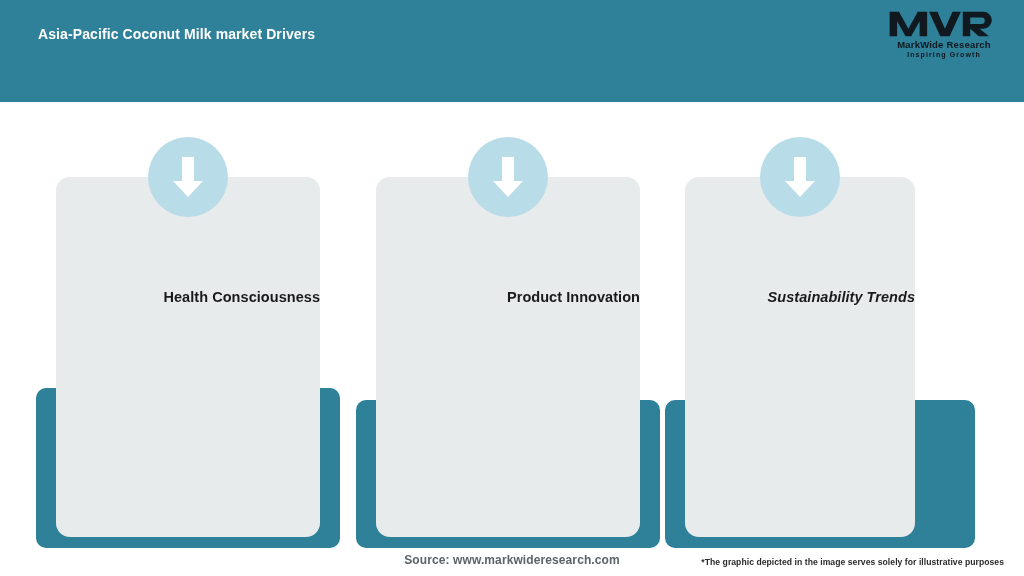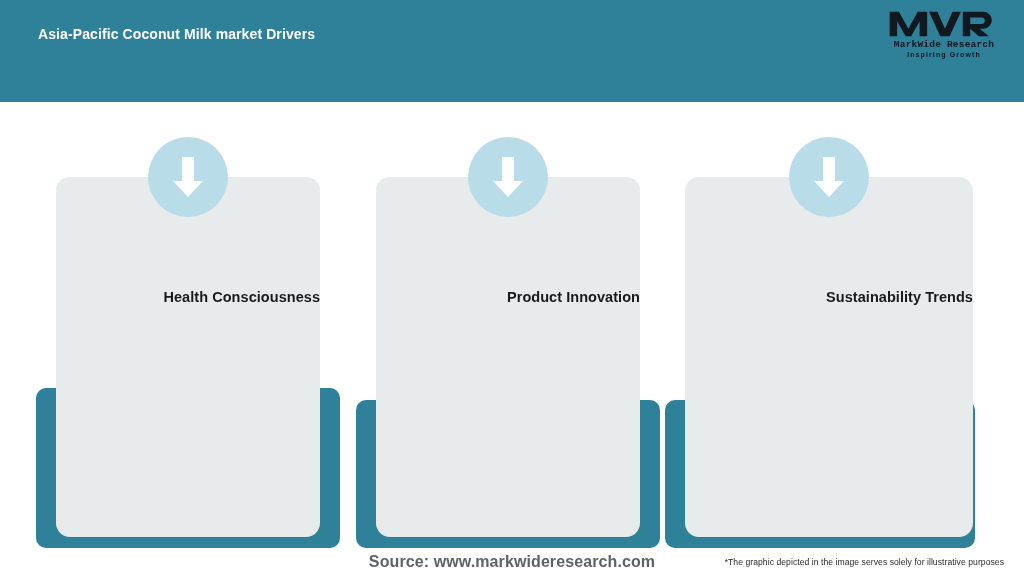--- a/index.html
+++ b/index.html
@@ -50,21 +50,20 @@
     height: 30px;
   }
   .logo-name {
     display: block;
     font-size: 9.5px;
     font-weight: bold;
     color: #101820;
     letter-spacing: 0.2px;
     line-height: 11px;
     margin-top: 1px;
-    font-family: Liberation Mono, monospace;
   }
   .logo-tag {
     display: block;
     font-size: 7px;
     font-weight: bold;
     color: #101820;
     letter-spacing: 1.1px;
     line-height: 9px;
   }
 
@@ -101,21 +100,21 @@
     position: absolute;
     top: 40px;
     left: 20px;
     width: 264px;
     height: 360px;
     background: #e8ebec;
     border-radius: 14px;
     box-sizing: border-box;
     padding: 0 22px;
   }
-  .c3 .card { width: 288px; }
+  .c3 .card { width: 230px; font-style: italic; }
 
   .card-icon {
     position: absolute;
     top: -40px;
     left: 50%;
     transform: translateX(-50%);
     width: 80px;
     height: 80px;
     border-radius: 50%;
     background: #b9dce9;
@@ -148,33 +147,34 @@
     text-align: left;
   }
 
   
   .source {
     position: absolute;
     left: 0;
     top: 553px;
     width: 1024px;
     text-align: center;
-    font-size: 16px;
+    font-size: 12px;
     font-weight: bold;
     color: #5d6366;
     letter-spacing: 0.1px;
   }
   .disclaimer {
     position: absolute;
     right: 20px;
     top: 557px;
     font-size: 8.6px;
     color: #2b2b2b;
     letter-spacing: 0.05px;
     white-space: nowrap;
+    font-weight: bold;
   }
 </style>
 </head>
 <body>
 
 <div class="header">
   <div class="header-title">Asia-Pacific Coconut Milk market Drivers</div>
 
   <div class="logo">
     <span class="logo-mark">

